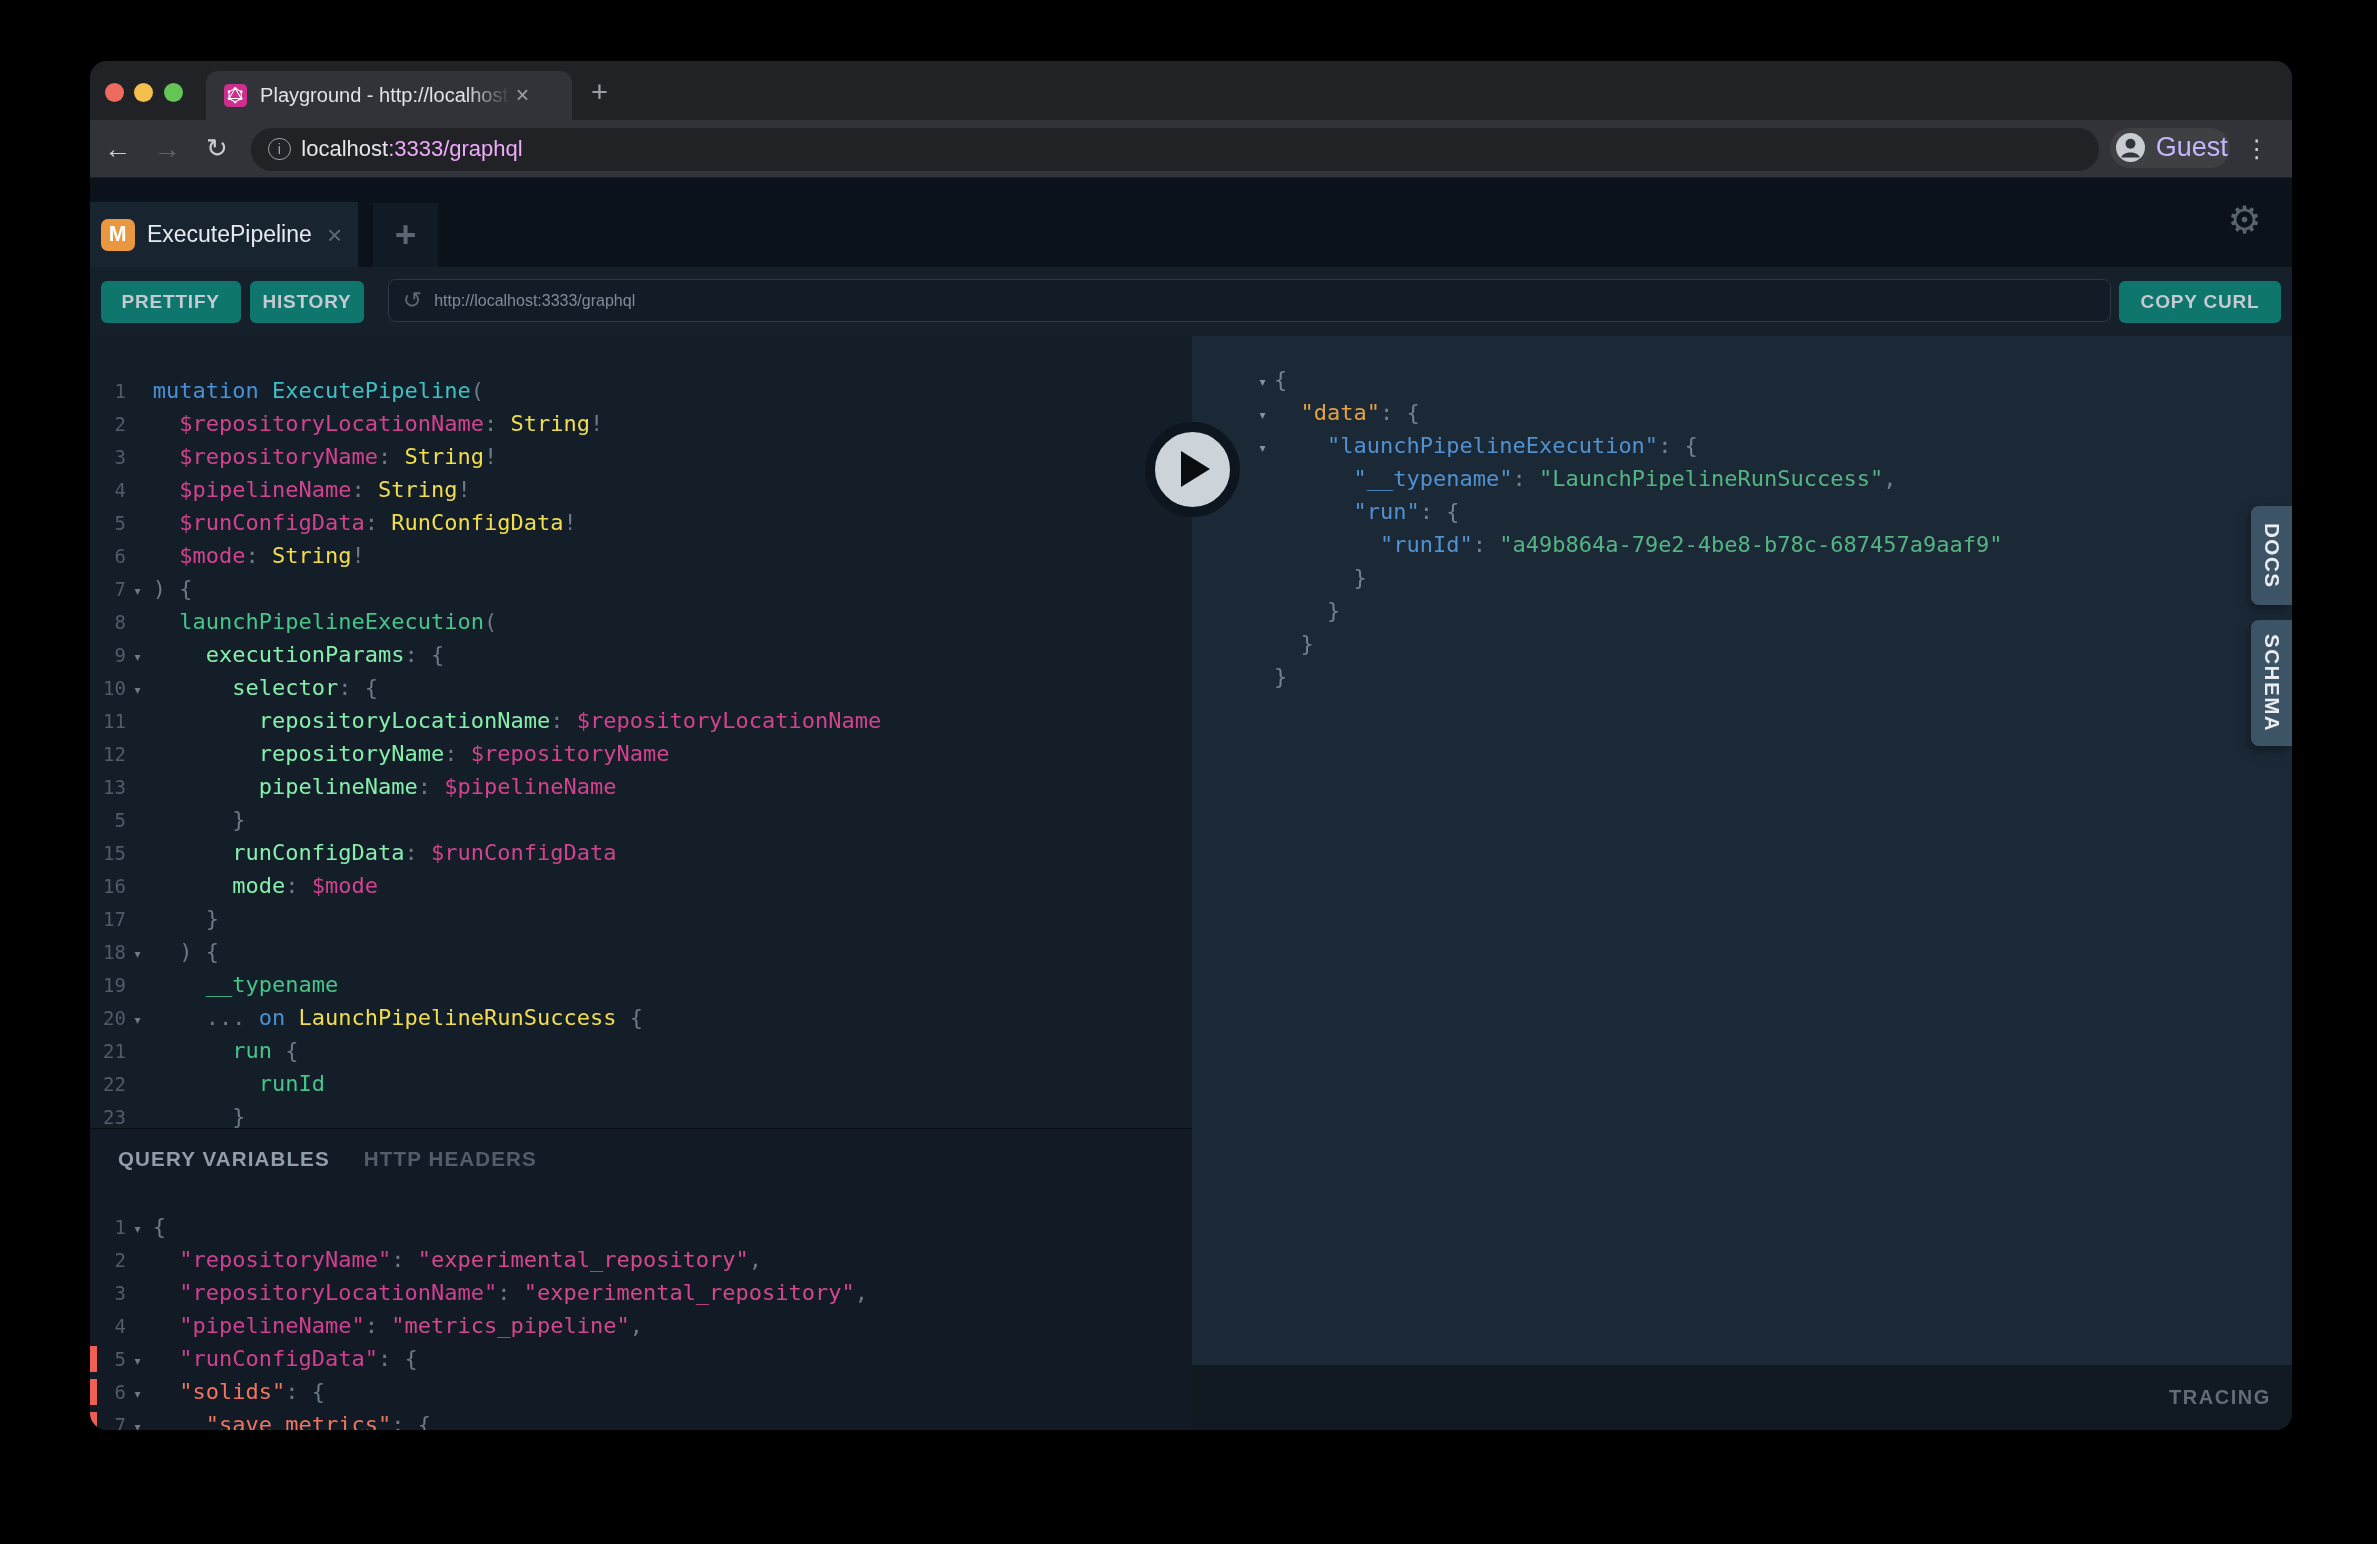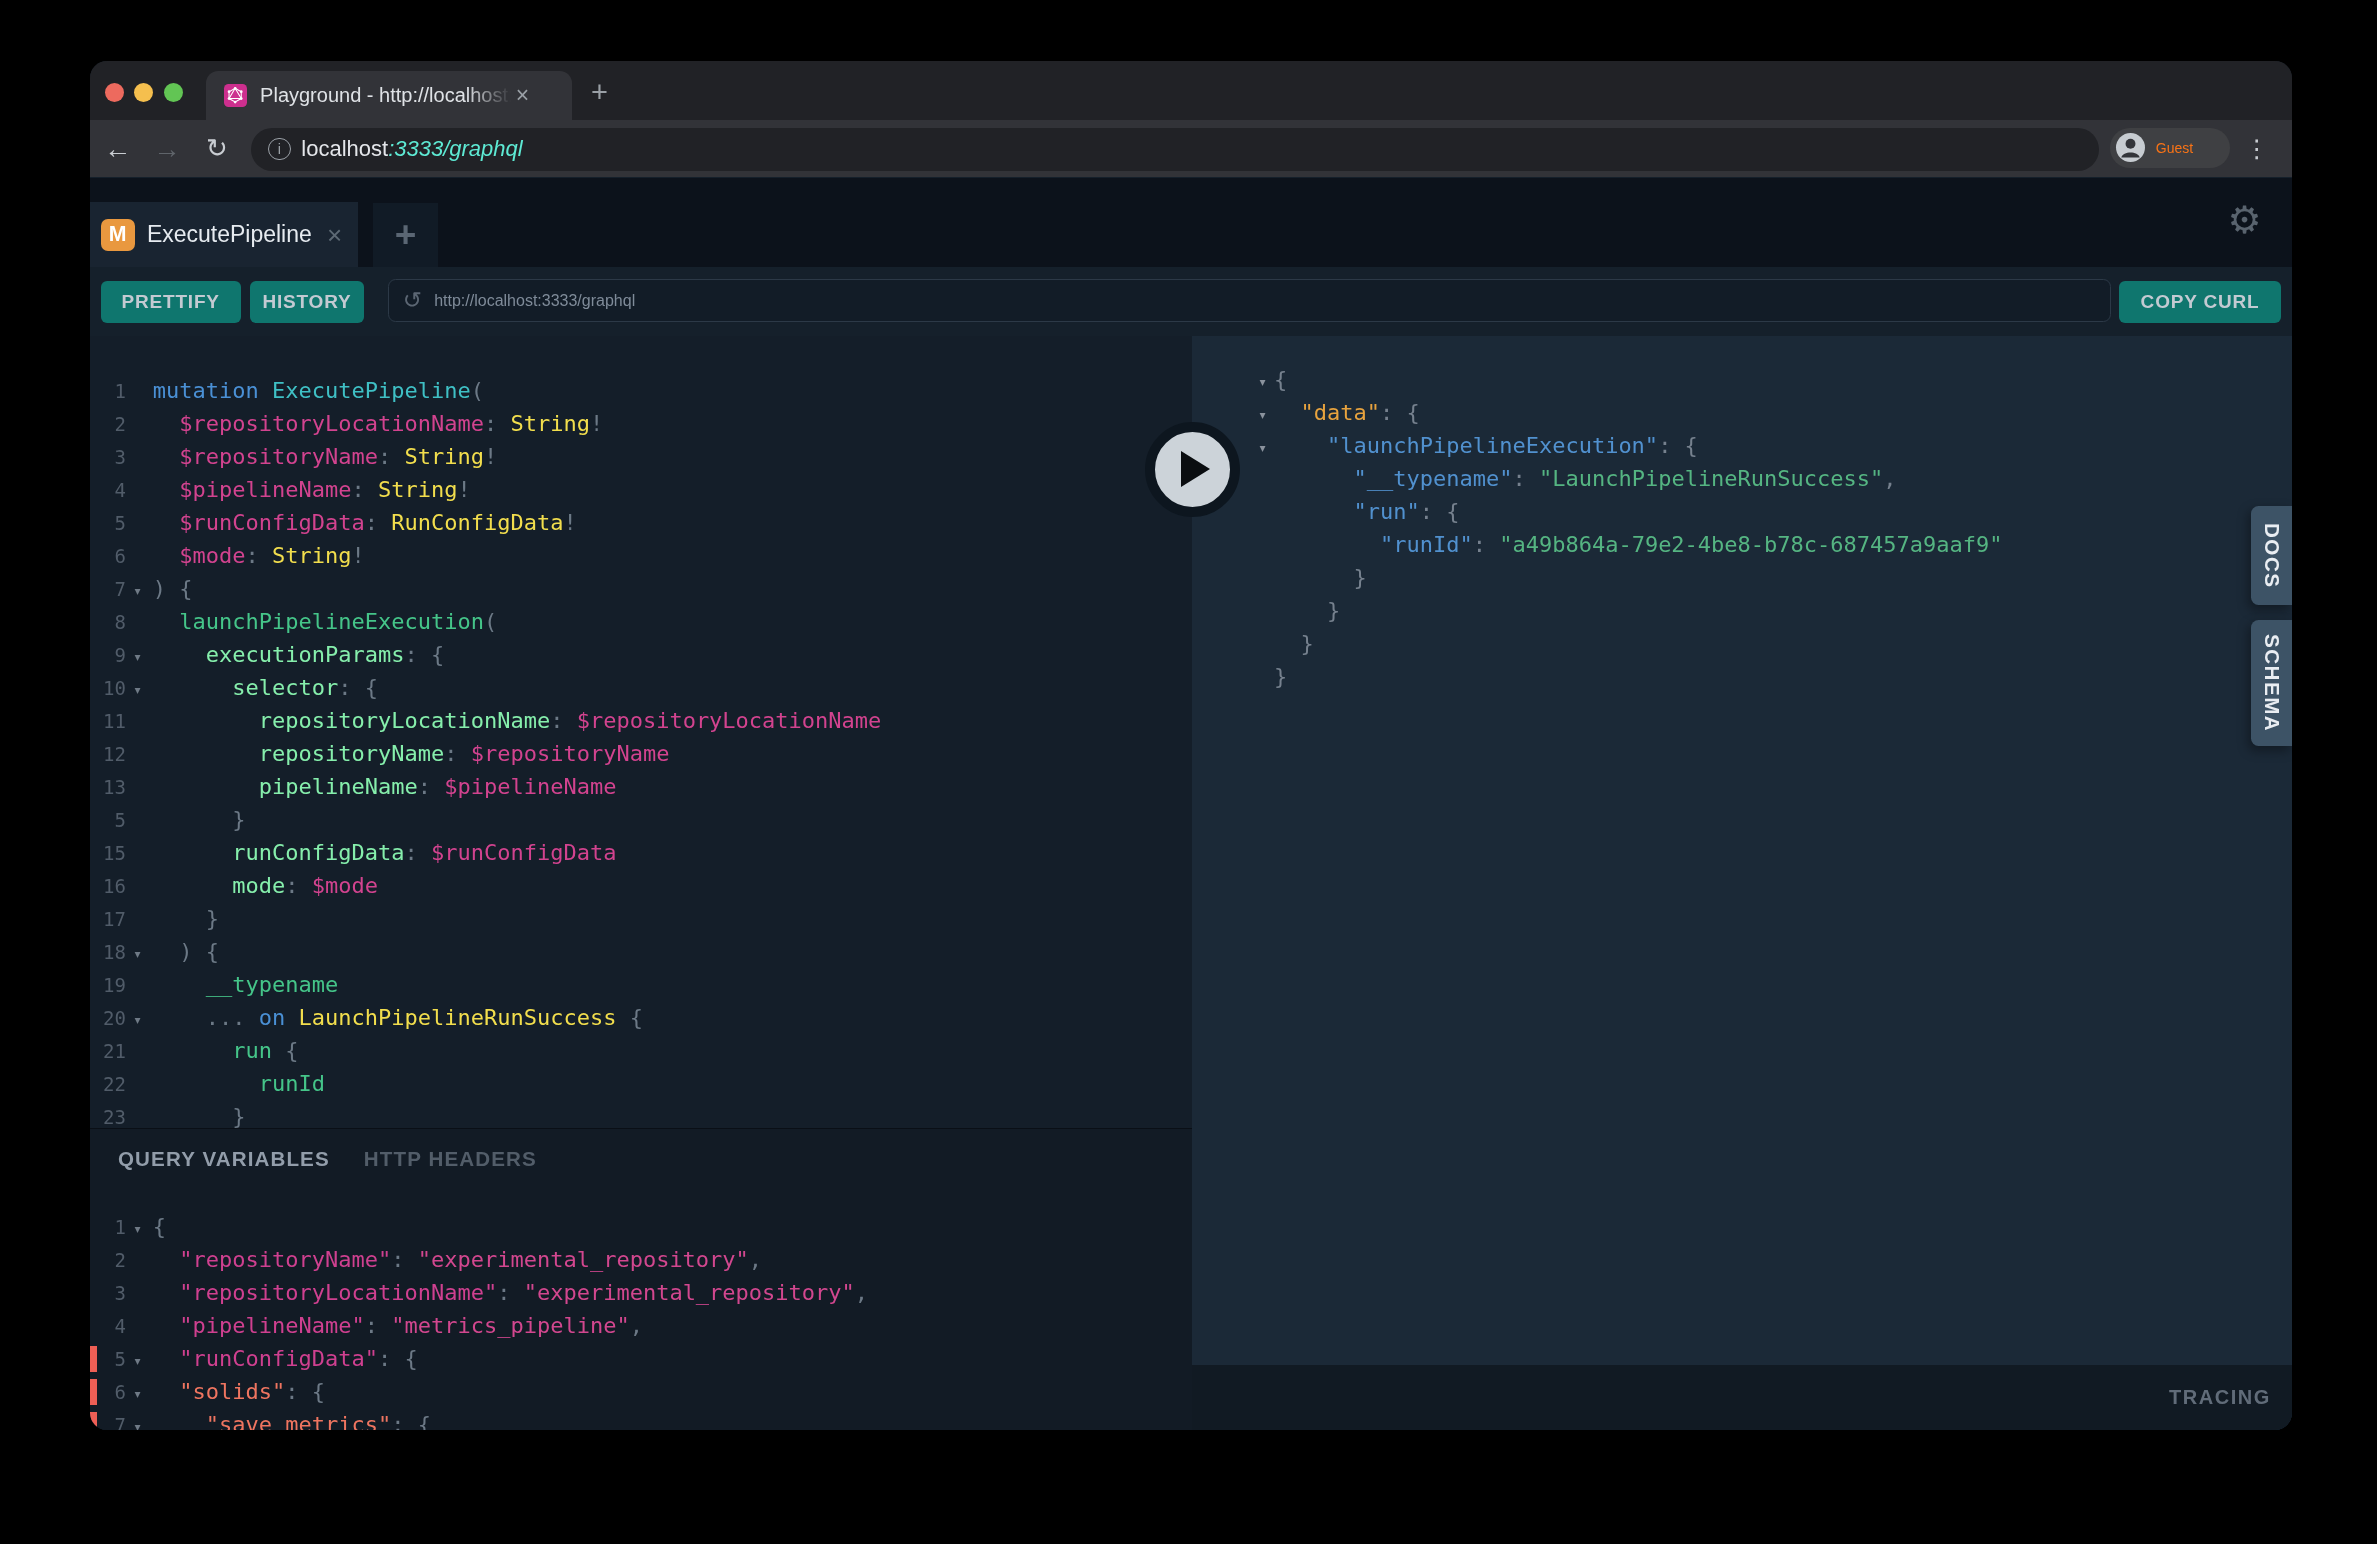--- a/index.html
+++ b/index.html
@@ -21,25 +21,25 @@
   .newtab-btn{position:absolute;left:501px;top:17px;color:#9aa0a6;font-size:29px;line-height:29px;font-weight:400;}
   .chrome-toolbar{position:absolute;left:0;top:59px;right:0;height:57px;background:#323338;}
   .nav-ic{position:absolute;top:0;height:57px;display:flex;align-items:center;justify-content:center;
     font-size:27.4px;color:#c9cdd2;width:34px;}
   .nav-back{left:10.7px;} .nav-fwd{left:60px;color:#5f646a;} .nav-reload{left:110px;font-size:26px;}
   .url-pill{position:absolute;left:161px;top:7.6px;width:1848px;height:43px;border-radius:21.3px;background:#212226;
     display:flex;align-items:center;padding-left:17px;box-sizing:border-box;}
   .info-circle{width:20.6px;height:20.6px;border-radius:50%;border:1.9px solid #9aa0a6;color:#9aa0a6;
     display:flex;align-items:center;justify-content:center;font-size:14.5px;font-style:normal;flex:none;}
   .url-text{margin-left:10.7px;font-size:22px;white-space:nowrap;}
-  .url-host{color:#e4e6ea;} .url-rest{color:#5eead4;font-style:italic;}
+  .url-host{color:#e4e6ea;} .url-rest{color:#f0abfc;}
   .guest-pill{position:absolute;right:62px;top:7.6px;width:120px;height:40px;border-radius:20px;background:#3f4043;
     display:flex;align-items:center;padding-left:6.1px;box-sizing:border-box;}
   .avatar{width:29px;height:29px;border-radius:50%;background:#c7ccd1;display:flex;align-items:center;justify-content:center;flex:none;}
-  .guest-label{margin-left:10.7px;color:#f97316;font-size:14px;}
+  .guest-label{margin-left:10.7px;color:#c4b5fd;font-size:27px;}
   .kebab{position:absolute;right:23px;top:0;height:57px;display:flex;align-items:center;color:#c9cdd2;font-size:24.4px;}
 
   
   .pg{position:absolute;left:0;top:117px;right:0;bottom:0;background:#0c121b;}
   .pg-tabbar{position:absolute;left:0;top:0;right:0;height:89px;}
   .pg-tab{position:absolute;left:0;top:24.4px;width:268px;height:65px;background:#192431;
     display:flex;align-items:center;padding-left:10.7px;box-sizing:border-box;}
   .m-badge{width:34px;height:32px;border-radius:6.9px;background:#e9983f;color:#fff;font-weight:bold;font-size:21.3px;
     display:flex;align-items:center;justify-content:center;flex:none;}
   .pg-tab-title{margin-left:12.2px;color:#e6ebf0;font-size:23px;white-space:nowrap;}

